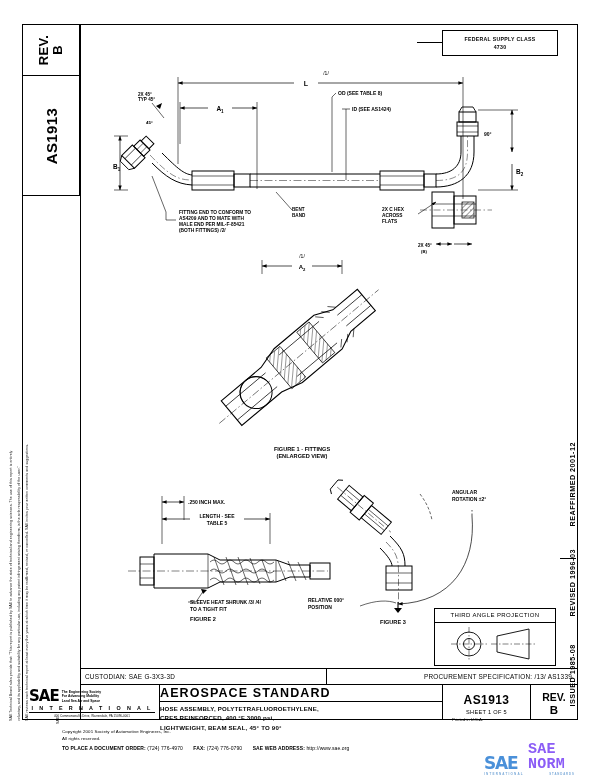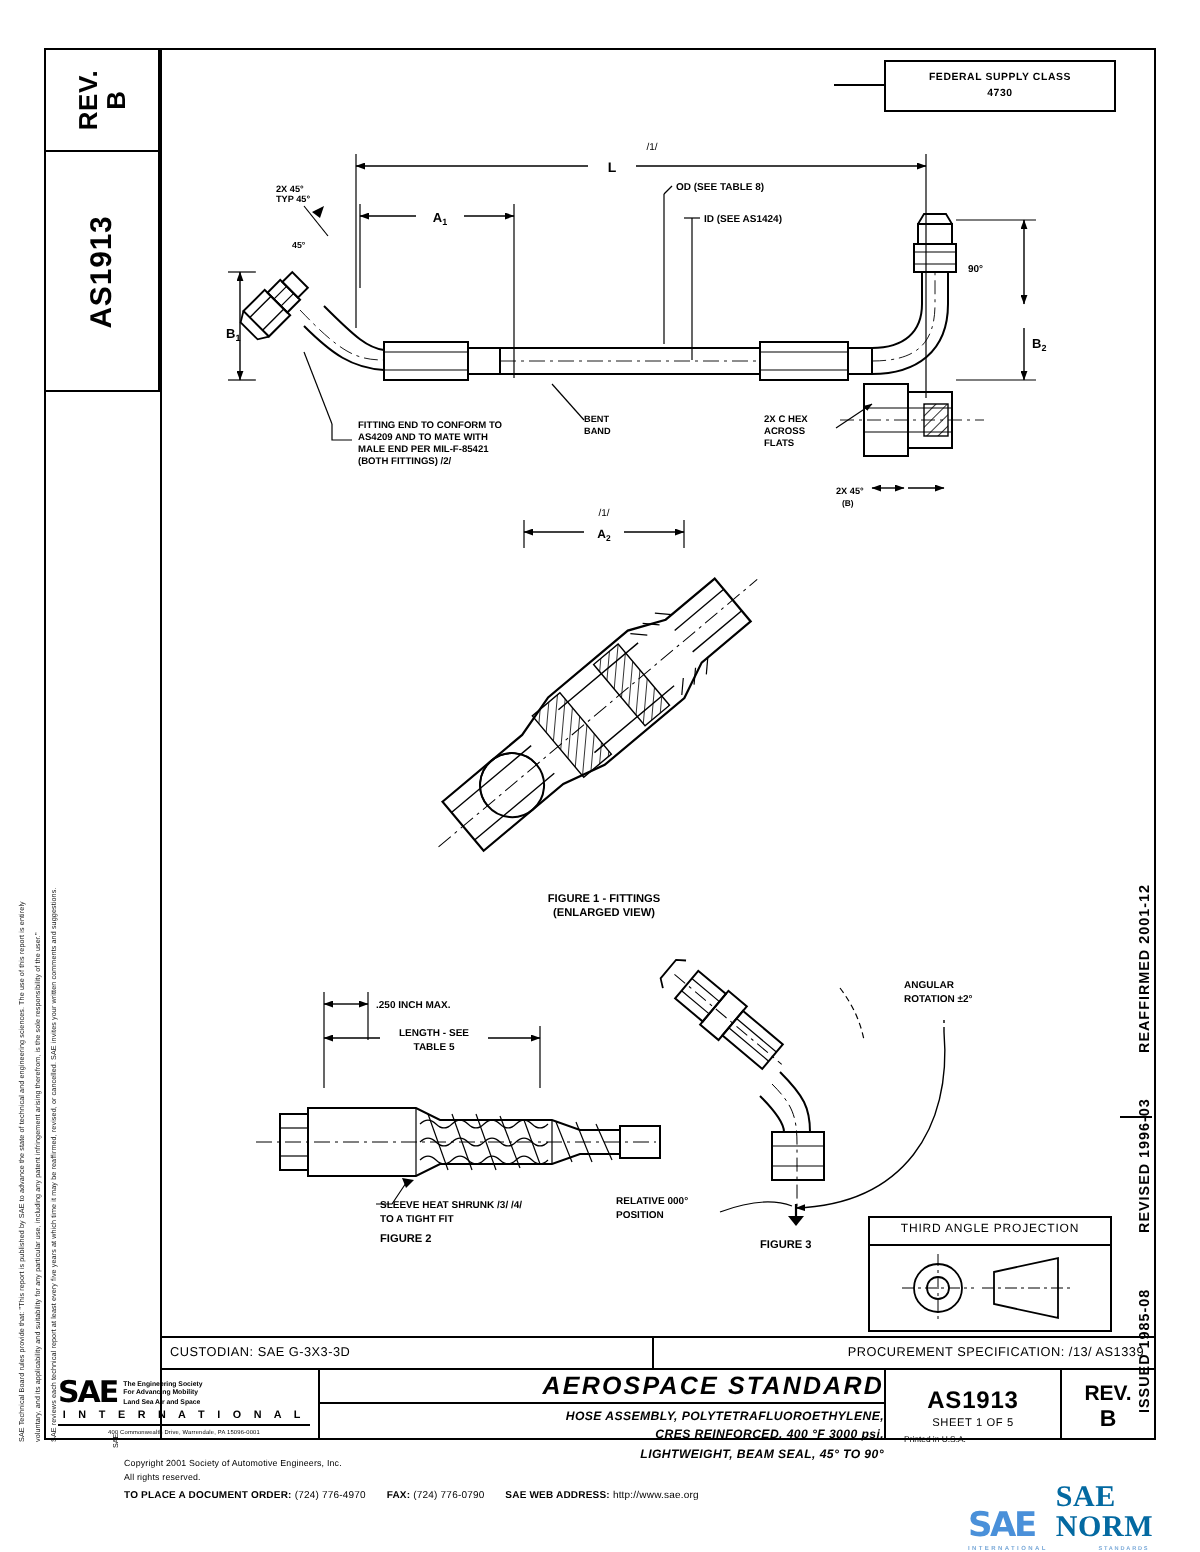--- a/index.html
+++ b/index.html
@@ -65,21 +65,21 @@
   .tap-body{height:43px;position:relative;}
 
   
   .strip{position:absolute;left:80px;top:668px;width:498px;height:17px;border-top:1.4px solid #000;border-bottom:1.4px solid #000;box-sizing:border-box;display:flex;}
   .strip .c1{width:247px;border-right:1.4px solid #000;box-sizing:border-box;padding-left:5px;font-size:6.4px;line-height:15px;letter-spacing:.25px;}
   .strip .c2{flex:1;box-sizing:border-box;text-align:right;padding-right:6px;font-size:6.4px;line-height:15px;letter-spacing:.25px;}
 
   
   .titleblock{position:absolute;left:22px;top:685px;width:556px;height:35px;border:1.4px solid #000;border-top:none;box-sizing:border-box;display:flex;}
   .tb-logo{width:137px;border-right:1.4px solid #000;box-sizing:border-box;position:relative;}
-  .tb-mid{flex:1;border-right:1.4px solid #000;box-sizing:border-box;text-align:right;font-style:italic;}
+  .tb-mid{flex:1;border-right:1.4px solid #000;box-sizing:border-box;text-align:left;}
   .tb-as{width:88px;border-right:1.4px solid #000;box-sizing:border-box;text-align:center;}
   .tb-rev{width:46px;box-sizing:border-box;text-align:center;}
 
   .tb-mid .hdr{font-size:12.5px;font-weight:bold;letter-spacing:1.1px;padding-top:1px;border-bottom:1.2px solid #000;padding-bottom:1px;}
   .tb-mid .sub{font-size:6.1px;font-weight:bold;line-height:1.52;padding-top:2px;letter-spacing:.2px;}
   .tb-as .n{font-size:12px;font-weight:bold;padding-top:8px;letter-spacing:.4px;}
   .tb-as .s{font-size:5.6px;padding-top:2px;letter-spacing:.3px;}
   .tb-rev .r1{font-size:10.5px;font-weight:bold;padding-top:6px;}
   .tb-rev .r2{font-size:11.5px;font-weight:bold;padding-top:1px;}
 
@@ -95,21 +95,21 @@
   .copy{position:absolute;left:62px;top:728px;width:460px;font-size:4.4px;line-height:1.62;letter-spacing:.1px;}
   .copy .order{font-weight:bold;font-size:5px;padding-top:1.5px;}
   .copy .order .lbl{font-weight:bold;}
   .copy .order .val{font-weight:normal;}
   .printed{position:absolute;left:452px;top:717px;font-size:4.2px;}
   .sidecode{position:absolute;left:56px;top:724px;font-size:3.6px;transform:rotate(-90deg);transform-origin:left top;white-space:nowrap;}
 
   
   .norm{position:absolute;left:484px;top:742px;width:112px;height:30px;}
   .norm-mark{font-family:"DejaVu Sans",sans-serif;font-weight:bold;font-size:17px;color:#4a90d9;letter-spacing:-1.2px;line-height:1;}
-  .norm-txt{font-family:Liberation Serif, serif;font-weight:bold;font-size:15px;color:#0369a1;letter-spacing:.3px;line-height:1;}
+  .norm-txt{font-family:Liberation Mono, monospace;font-weight:bold;font-size:15px;color:#8b5cf6;letter-spacing:.3px;line-height:1;}
   .norm-sub1{font-size:3px;letter-spacing:1.2px;color:#7aa9d8;font-weight:bold;}
   .norm-sub2{font-size:2.8px;letter-spacing:.9px;color:#7aa9d8;font-weight:bold;text-align:center;}
 
   text{font-family:"Liberation Sans", sans-serif;}
 </style>
 </head>
 <body>
 
 <div class="page">
 

